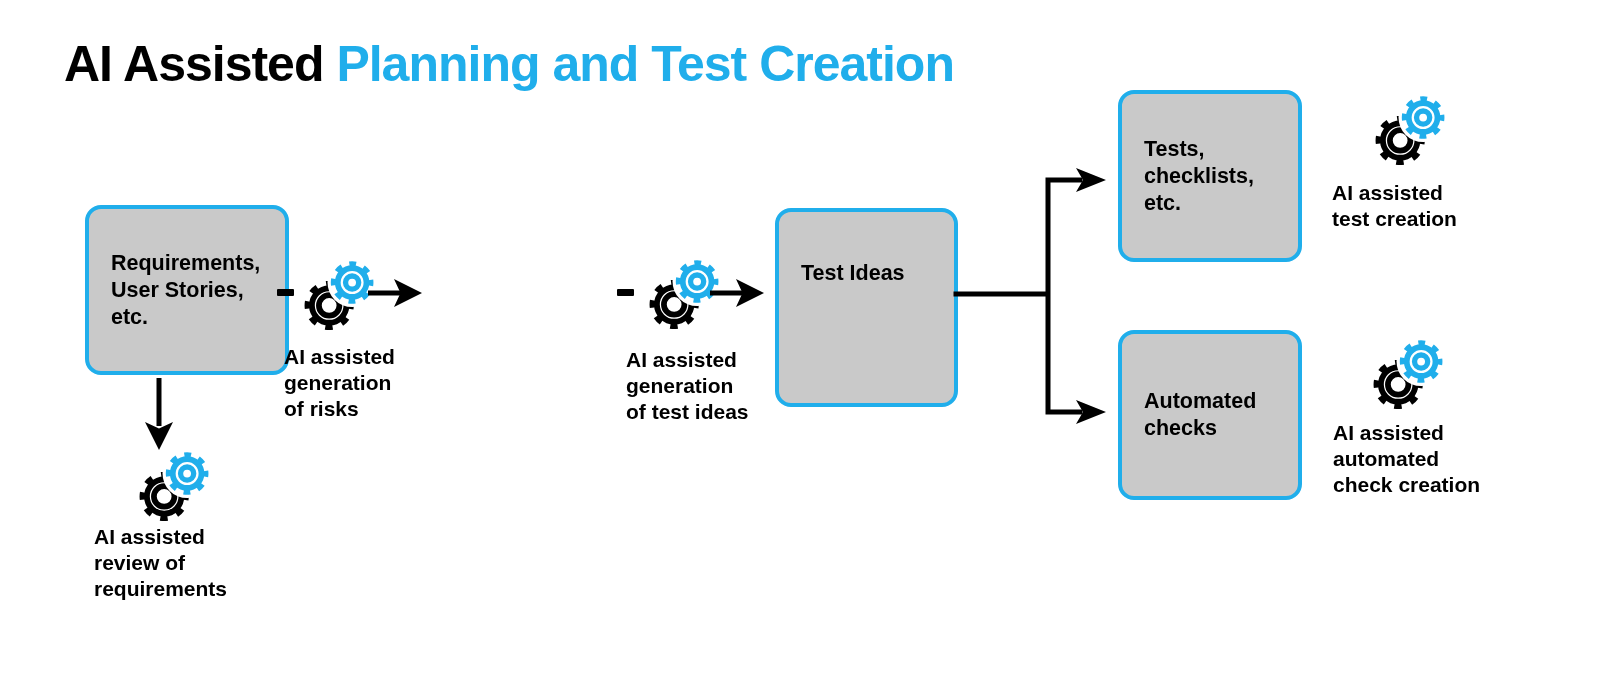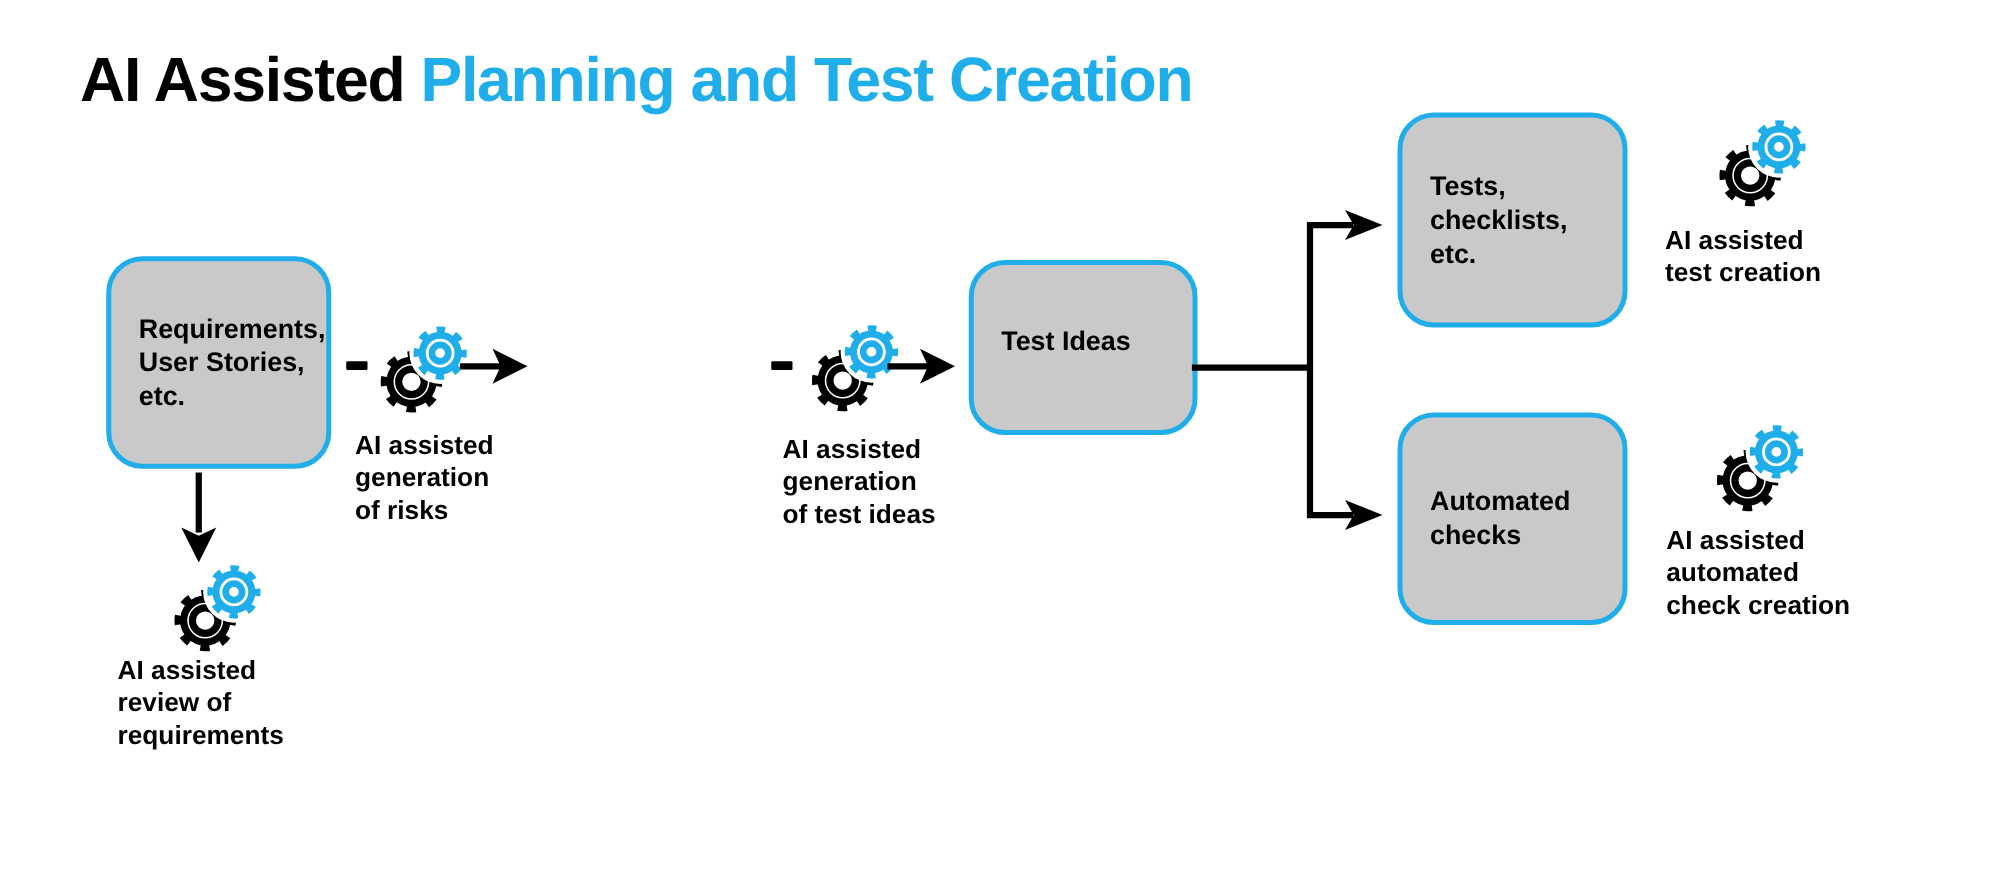--- a/index.html
+++ b/index.html
@@ -26,21 +26,21 @@
     font-size: 50px;
     font-weight: 800;
     line-height: 48px;
     letter-spacing: -1px;
   }
   .title .accent { color: var(--accent); }
   .node {
     position: absolute;
     background: var(--box-fill);
     border: 4px solid var(--accent);
-    border-radius: 29px;
+    border-radius: 16px;
     display: flex;
     align-items: center;
     padding-left: 22px;
     padding-right: 8px;
     font-size: 21.5px;
     line-height: 27px;
     font-weight: 600;
   }
   .multiline { white-space: pre-line; }
   .caption {
@@ -52,23 +52,23 @@
   }
   .gears { position: absolute; width: 82px; height: 82px; }
   .dash {
     position: absolute;
     width: 17px;
     height: 7px;
     background: var(--line);
     border-radius: 1px;
   }
   svg.arrow, svg.branch { position: absolute; overflow: visible; }
-  .node-requirements  { left: 85px;   top: 205px; width: 180px; height: 170px; }
+  .node-requirements  { left: 85px;   top: 205px; width: 204px; height: 170px; }
   .node-app-risks     { left: 428px;  top: 206px; width: 182px; height: 168px; }
-  .node-test-ideas    { left: 775px;  top: 208px; width: 183px; height: 140px; align-items: flex-start; padding-top: 48px; }
+  .node-test-ideas    { left: 775px;  top: 208px; width: 183px; height: 199px; align-items: flex-start; padding-top: 48px; }
   .node-tests         { left: 1118px; top: 90px;  width: 184px; height: 172px; }
   .node-auto-checks   { left: 1118px; top: 330px; width: 184px; height: 170px; }
 </style>
 </head>
 <body>
 
 <div class="canvas">
 
   <svg width="0" height="0" style="position:absolute" aria-hidden="true">
     <defs>

